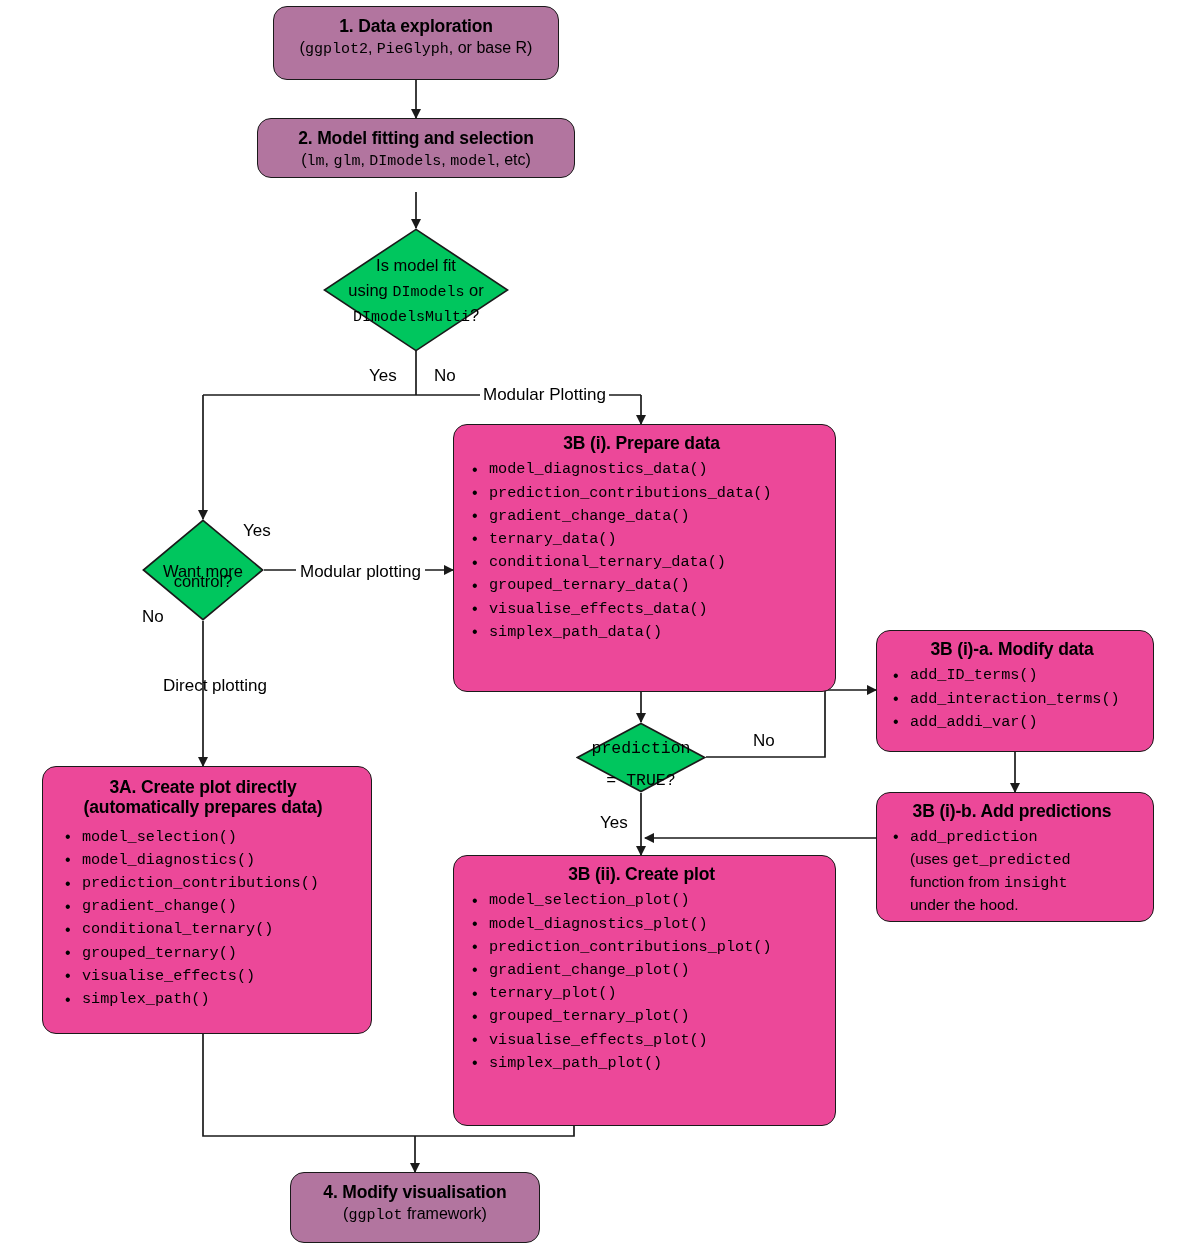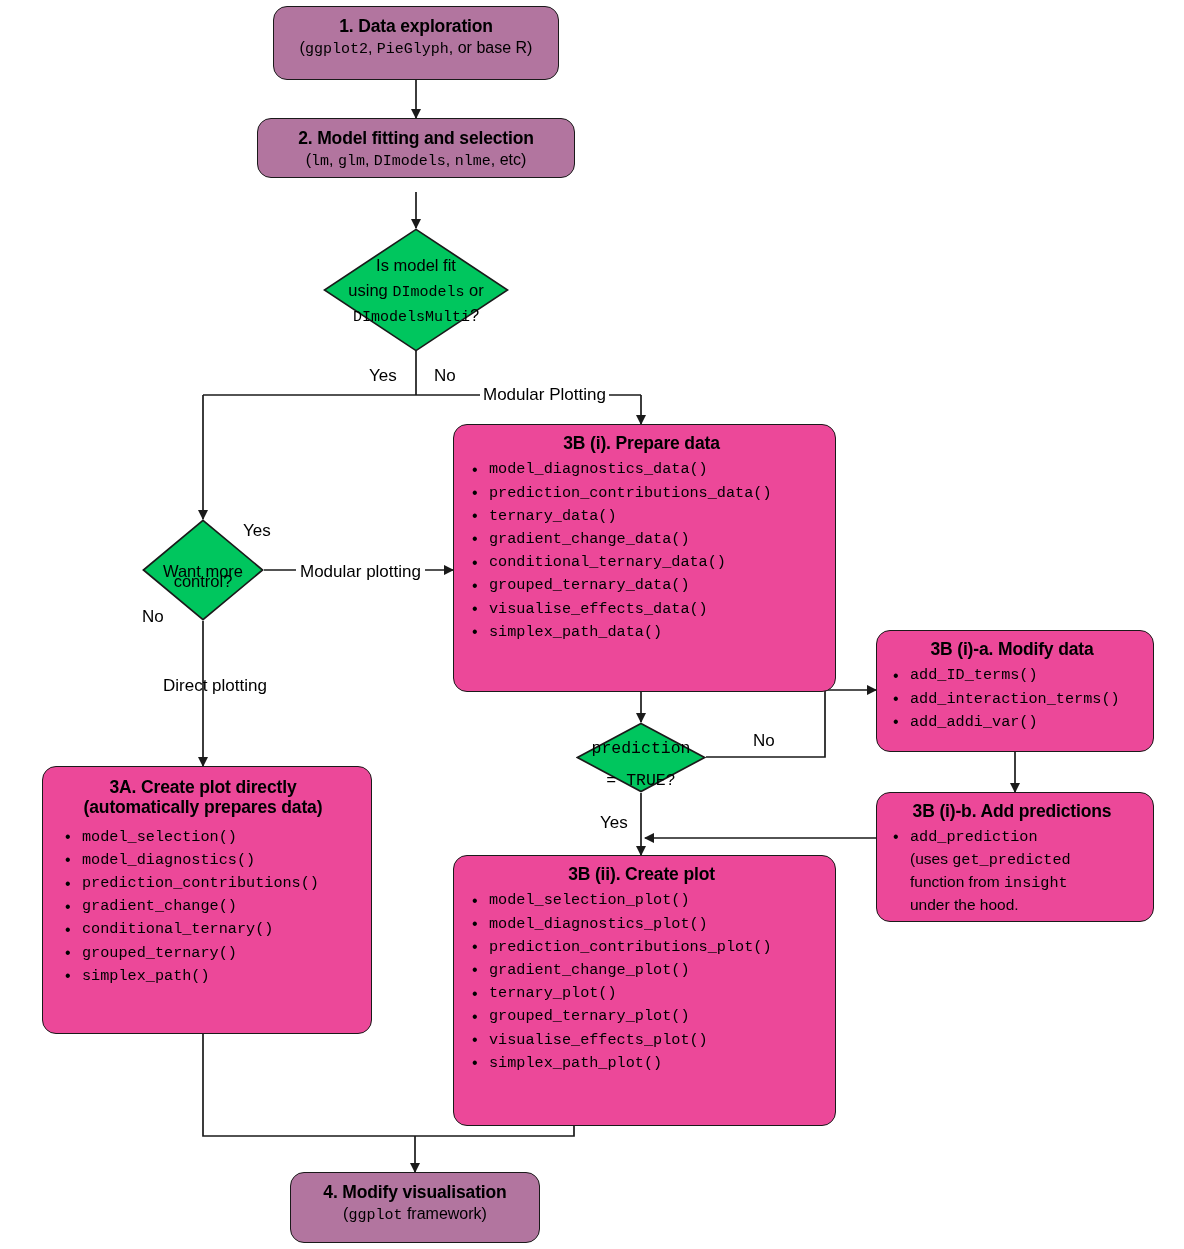--- a/index.html
+++ b/index.html
@@ -149,21 +149,21 @@
     </g>
   </svg>
 
   <div class="node purple" style="left:273px; top:6px; width:286px; height:74px; padding:9px 10px 0;">
     <div class="title">1. Data exploration</div>
     <div class="subtitle"><span>(</span><span class="mono">ggplot2</span><span>, </span><span class="mono">PieGlyph</span><span>, or base R)</span></div>
   </div>
 
   <div class="node purple" style="left:257px; top:118px; width:318px; height:60px; padding:9px 10px 0;">
     <div class="title">2. Model fitting and selection</div>
-    <div class="subtitle">(<span class="mono">lm</span>, <span class="mono">glm</span>, <span class="mono">DImodels</span>, <span class="mono">nlme</span>, etc)</div>
+    <div class="subtitle">(<span class="mono">lm</span>, <span class="mono">glm</span>, <span class="mono">DImodels</span>, <span class="mono">model</span>, etc)</div>
   </div>
 
   <div class="diamond" style="left:323px; top:228px; width:186px; height:124px;">
     <svg class="shape" viewBox="0 0 186 124" preserveAspectRatio="none">
       <polygon points="93,1.4 184.6,62 93,122.6 1.4,62" fill="#00c65e" stroke="#1a1a1a" stroke-width="1.7"></polygon>
     </svg>
     <div class="dlabel" style="top:25px;">Is model fit</div>
     <div class="dlabel" style="top:50px;"><span>using </span><span class="mono">DImodels</span><span> or</span></div>
     <div class="dlabel" style="top:75px;"><span class="mono">DImodelsMulti</span><span>?</span></div>
   </div>
@@ -183,22 +183,22 @@
   <div class="edge-label nobg" style="left:243px; top:521px;">Yes</div>
   <div class="edge-label nobg" style="left:142px; top:607px;">No</div>
   <div class="edge-label" style="left:296px; top:562px; padding:0 4px;">Modular plotting</div>
   <div class="edge-label nobg" style="left:163px; top:676px;">Direct plotting</div>
 
   <div class="node blue" style="left:453px; top:424px; width:383px; height:268px; padding:8px 10px 0 4px;">
     <div class="title">3B (i). Prepare data</div>
     <ul class="fnlist">
       <li>model_diagnostics_data()</li>
       <li>prediction_contributions_data()</li>
+      <li>gradient_change_data()</li>
       <li>ternary_data()</li>
-      <li>gradient_change_data()</li>
       <li>conditional_ternary_data()</li>
       <li>grouped_ternary_data()</li>
       <li>visualise_effects_data()</li>
       <li>simplex_path_data()</li>
     </ul>
   </div>
 
   <div class="diamond" style="left:576px; top:722px; width:130px; height:71px;">
     <svg class="shape" viewBox="0 0 130 71" preserveAspectRatio="none">
       <polygon points="65,1.4 128.6,35.5 65,69.6 1.4,35.5" fill="#00c65e" stroke="#1a1a1a" stroke-width="1.7"></polygon>
@@ -234,20 +234,21 @@
   <div class="node blue" style="left:42px; top:766px; width:330px; height:268px; padding:10px 10px 0 2px;">
     <div class="title">3A. Create plot directly</div>
     <div class="title">(automatically prepares data)</div>
     <ul class="fnlist" style="margin-top:8px; padding-left:20px;">
       <li>model_selection()</li>
       <li>model_diagnostics()</li>
       <li>prediction_contributions()</li>
       <li>gradient_change()</li>
       <li>conditional_ternary()</li>
       <li>grouped_ternary()</li>
+      <li>visualise_effects()</li>
       <li>simplex_path()</li>
     </ul>
   </div>
 
   <div class="node blue" style="left:453px; top:855px; width:383px; height:271px; padding:8px 10px 0 4px;">
     <div class="title">3B (ii). Create plot</div>
     <ul class="fnlist">
       <li>model_selection_plot()</li>
       <li>model_diagnostics_plot()</li>
       <li>prediction_contributions_plot()</li>

